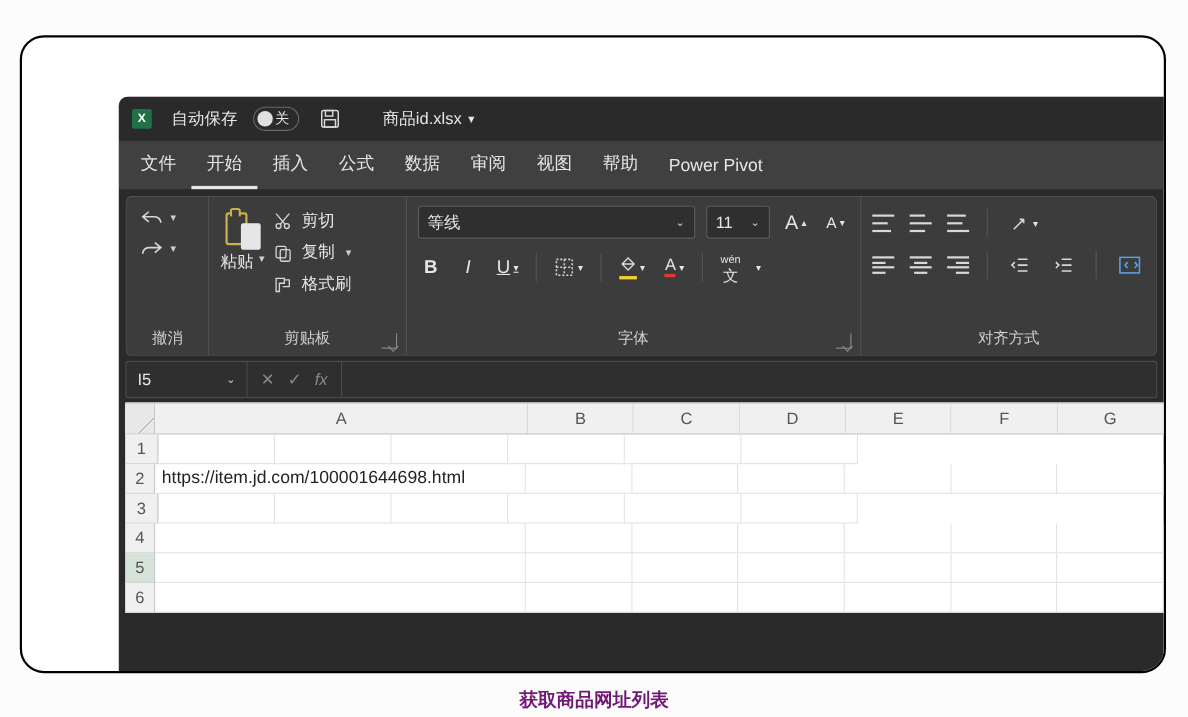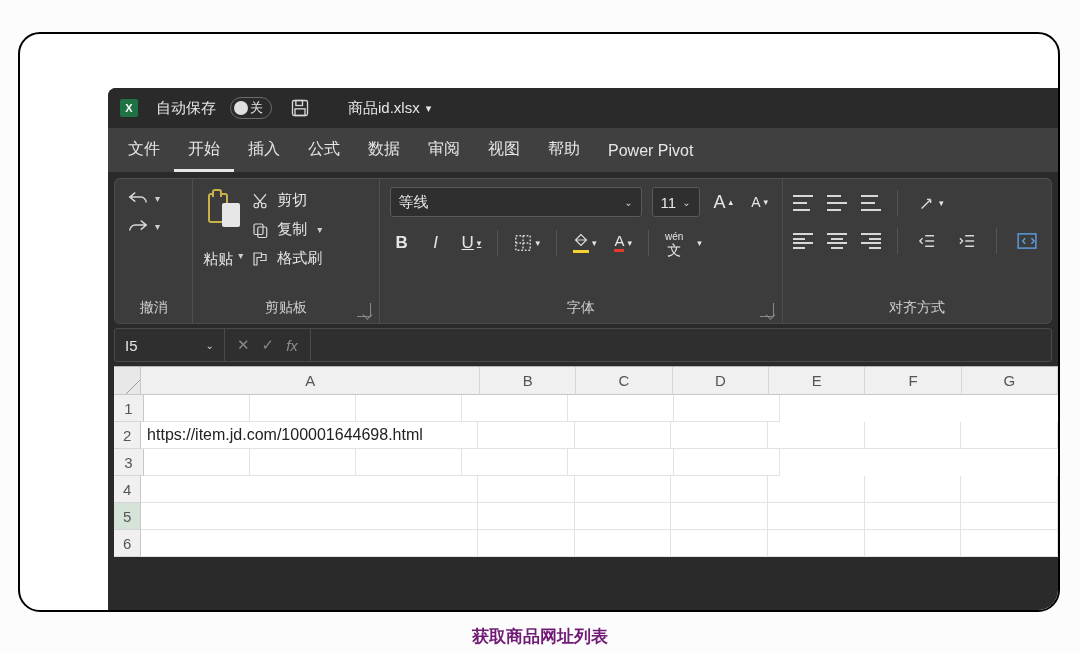--- a/index.html
+++ b/index.html
@@ -120,21 +120,21 @@
   .clip-row { display:flex; align-items:center; gap:8px; cursor:pointer; white-space:nowrap; }
   .mini-chev { font-size: 10px; color:#cfcfcf; margin-left:2px; }
   .font-group-body { flex-direction: column; gap: 12px; }
   .font-row { display:flex; align-items:center; gap:10px; }
   .font-select {
     background:#2f2f2f; border:1px solid #5a5a5a; color:#e6e6e6;
     height:30px; border-radius:3px; display:flex; align-items:center;
     padding: 0 8px; justify-content:space-between; font-size:15px;
   }
   .font-name-sel { width: 252px; }
-  .font-size-sel { width: 48px; }
+  .font-size-sel { width: 58px; }
   .ic-btn { display:flex; align-items:center; justify-content:center; padding:2px 4px; cursor:pointer; min-width:24px; height:28px; gap:3px; }
   .ic-btn .chev { font-size:9px; }
   .sep { width:1px; height:26px; background:#555; margin:0 2px; }
   .underline-accent-yellow { border-bottom: 3px solid #f6d22f; display:inline-block; line-height:14px; padding-bottom:1px;}
   .underline-accent-red { border-bottom: 3px solid #e23b2e; display:inline-block; line-height:14px; padding-bottom:1px;}
   .align-group-body { flex-direction: column; gap: 10px; padding-top:10px;}
   .align-row { display:flex; align-items:center; gap:14px; }
   .align-ic { width:20px; height:16px; display:flex; flex-direction:column; justify-content:space-between; cursor:pointer;}
   .align-ic span { display:block; height:2px; background:#d8d8d8; }
   .formula-bar {
@@ -226,21 +226,21 @@
       </div>
 
       <div class="rgroup" style="width:200px">
         <div class="rgroup-body">
           <div class="paste-col">
             <div class="paste-icon">
               <div class="board"></div>
                 <div class="clip"></div>
                 <div class="sheet"></div>
             </div>
-            <div style="display:flex;align-items:flex-start;gap:3px;margin-top:21px;">
+            <div style="display:flex;align-items:flex-start;gap:3px;">
               <span>粘贴</span>
               <span class="mini-chev">▾</span>
             </div>
           </div>
           <div class="clip-actions">
             <div class="clip-row">
               <svg width="18" height="18" viewBox="0 0 24 24">
                   <circle cx="7" cy="18" r="3"></circle>
                   <circle cx="17" cy="18" r="3"></circle>
                   <path d="M9 16 L20 3 M15 16 L4 3"></path>

